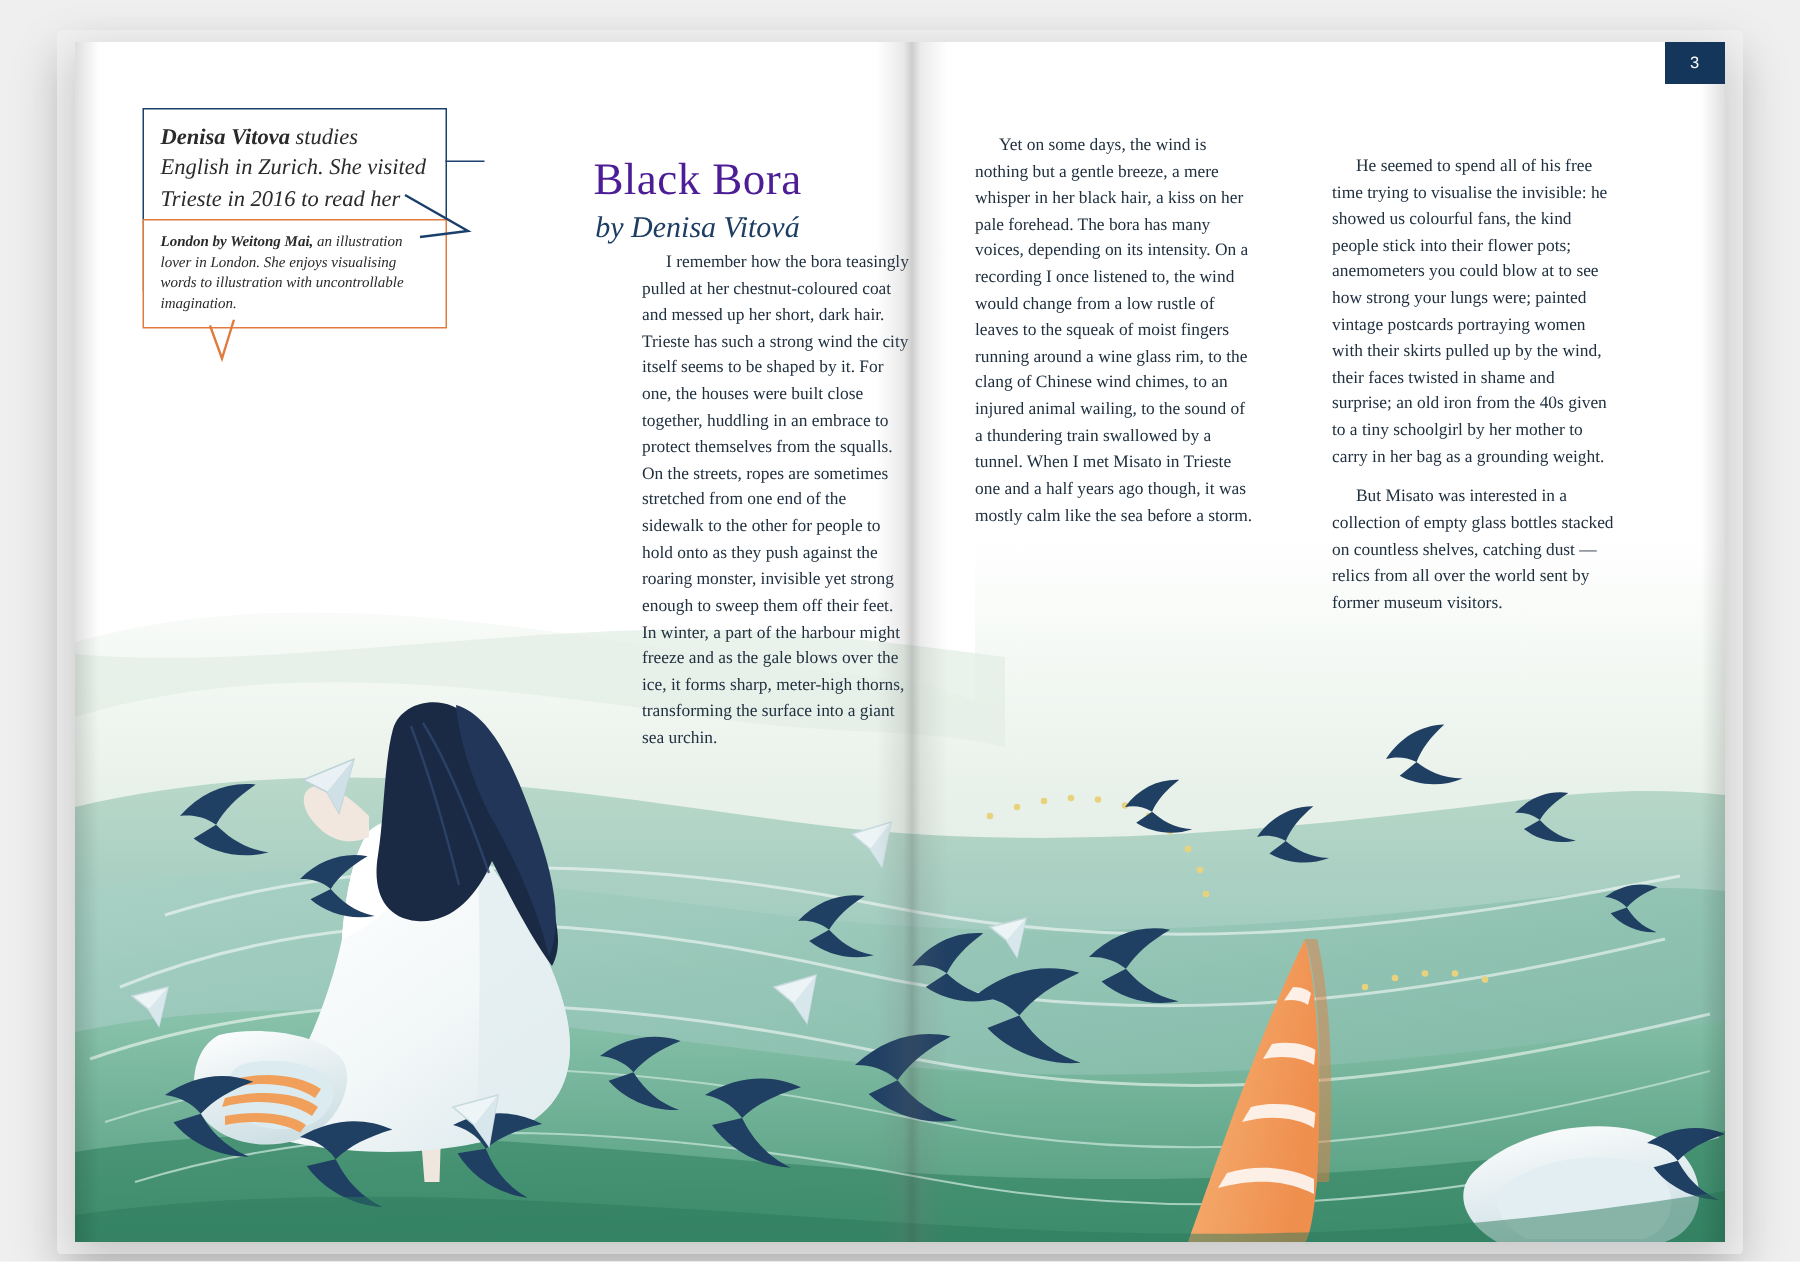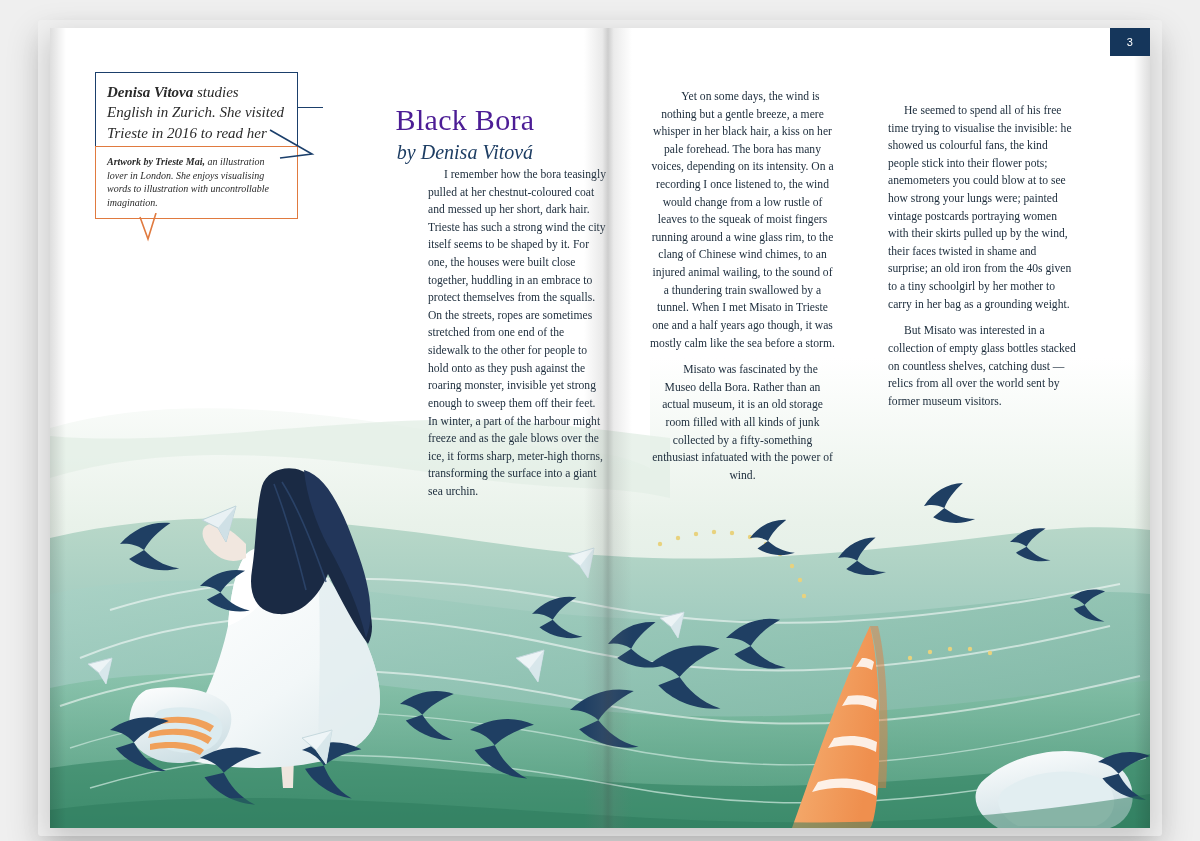--- a/index.html
+++ b/index.html
@@ -88,21 +88,21 @@
     position:absolute;
     font-family:"Liberation Serif", serif;
     font-size:11.6px;line-height:1.52;color:#20303f;
     text-align:left;
     z-index:30;
   }
   .col p{margin:0 0 9px 0;}
   .col p.indent{text-indent:16px;}
 
   .col-1{left:345px;top:138px;width:178px;margin-left:33px;}
-  .col-2{left:600px;top:60px;width:185px;text-align:center;}
+  .col-2{left:600px;top:60px;width:185px;}
   .col-3{left:838px;top:74px;width:190px;}
 
   
   .illus{position:absolute;left:0;bottom:0;width:1100px;height:470px;z-index:10;overflow:hidden;}
   .illus svg{display:block;}
 
   
   .book-shadow{
     position:absolute;left:38px;top:20px;width:1124px;height:816px;
     border-radius:3px;
@@ -367,21 +367,21 @@
     <div class="page page-left">
 
       <div class="callout blue">
         <b>Denisa Vitova</b><span> studies English in Zurich. She visited Trieste in 2016 to read her poem at the Castello di Duino Poetry Competition.</span>
       </div>
       <svg class="tail-blue" width="60" height="44">
         <path d="M2,2 L44,26 L12,30" fill="none" stroke="#1b3f6b" stroke-width="1.6"></path>
       </svg>
 
       <div class="callout orange">
-        <b>Artwork by Trieste Mai,</b><span> an illustration lover in London. She enjoys visualising words to illustration with uncontrollable imagination.</span>
+        <b>London by Weitong Mai,</b><span> an illustration lover in London. She enjoys visualising words to illustration with uncontrollable imagination.</span>
       </div>
       <svg class="tail-orange" width="40" height="30">
         <path d="M18,0 L10,26 L2,4" fill="none" stroke="#e07a3f" stroke-width="1.6"></path>
       </svg>
 
       <div class="title-block">
         <h1 class="art-title">Black Bora</h1>
         <div class="art-byline">by Denisa Vitová</div>
       </div>
 
@@ -389,21 +389,20 @@
         <p class="indent">I remember how the bora teasingly pulled at her chestnut-coloured coat and messed up her short, dark hair. Trieste has such a strong wind the city itself seems to be shaped by it. For one, the houses were built close together, huddling in an embrace to protect themselves from the squalls. On the streets, ropes are sometimes stretched from one end of the sidewalk to the other for people to hold onto as they push against the roaring monster, invisible yet strong enough to sweep them off their feet. In winter, a part of the harbour might freeze and as the gale blows over the ice, it forms sharp, meter-high thorns, transforming the surface into a giant sea urchin.</p>
       </div>
     </div>
 
     <div class="page page-right">
       <div class="folio">3</div>
     </div>
 
     <div class="col col-2">
       <p class="indent">Yet on some days, the wind is nothing but a gentle breeze, a mere whisper in her black hair, a kiss on her pale forehead. The bora has many voices, depending on its intensity. On a recording I once listened to, the wind would change from a low rustle of leaves to the squeak of moist fingers running around a wine glass rim, to the clang of Chinese wind chimes, to an injured animal wailing, to the sound of a thundering train swallowed by a tunnel. When I met Misato in Trieste one and a half years ago though, it was mostly calm like the sea before a storm.</p>
-      <p class="indent">Misato was fascinated by the Museo della Bora. Rather than an actual museum, it is an old storage room filled with all kinds of junk collected by a fifty-something enthusiast infatuated with the power of wind.</p>
     </div>
 
     <div class="col col-3">
       <p class="indent">He seemed to spend all of his free time trying to visualise the invisible: he showed us colourful fans, the kind people stick into their flower pots; anemometers you could blow at to see how strong your lungs were; painted vintage postcards portraying women with their skirts pulled up by the wind, their faces twisted in shame and surprise; an old iron from the 40s given to a tiny schoolgirl by her mother to carry in her bag as a grounding weight.</p>
       <p class="indent">But Misato was interested in a collection of empty glass bottles stacked on countless shelves, catching dust — relics from all over the world sent by former museum visitors.</p>
     </div>
 
     <div class="gutter"></div>
     <div class="edge-l"></div>
     <div class="edge-r"></div>

